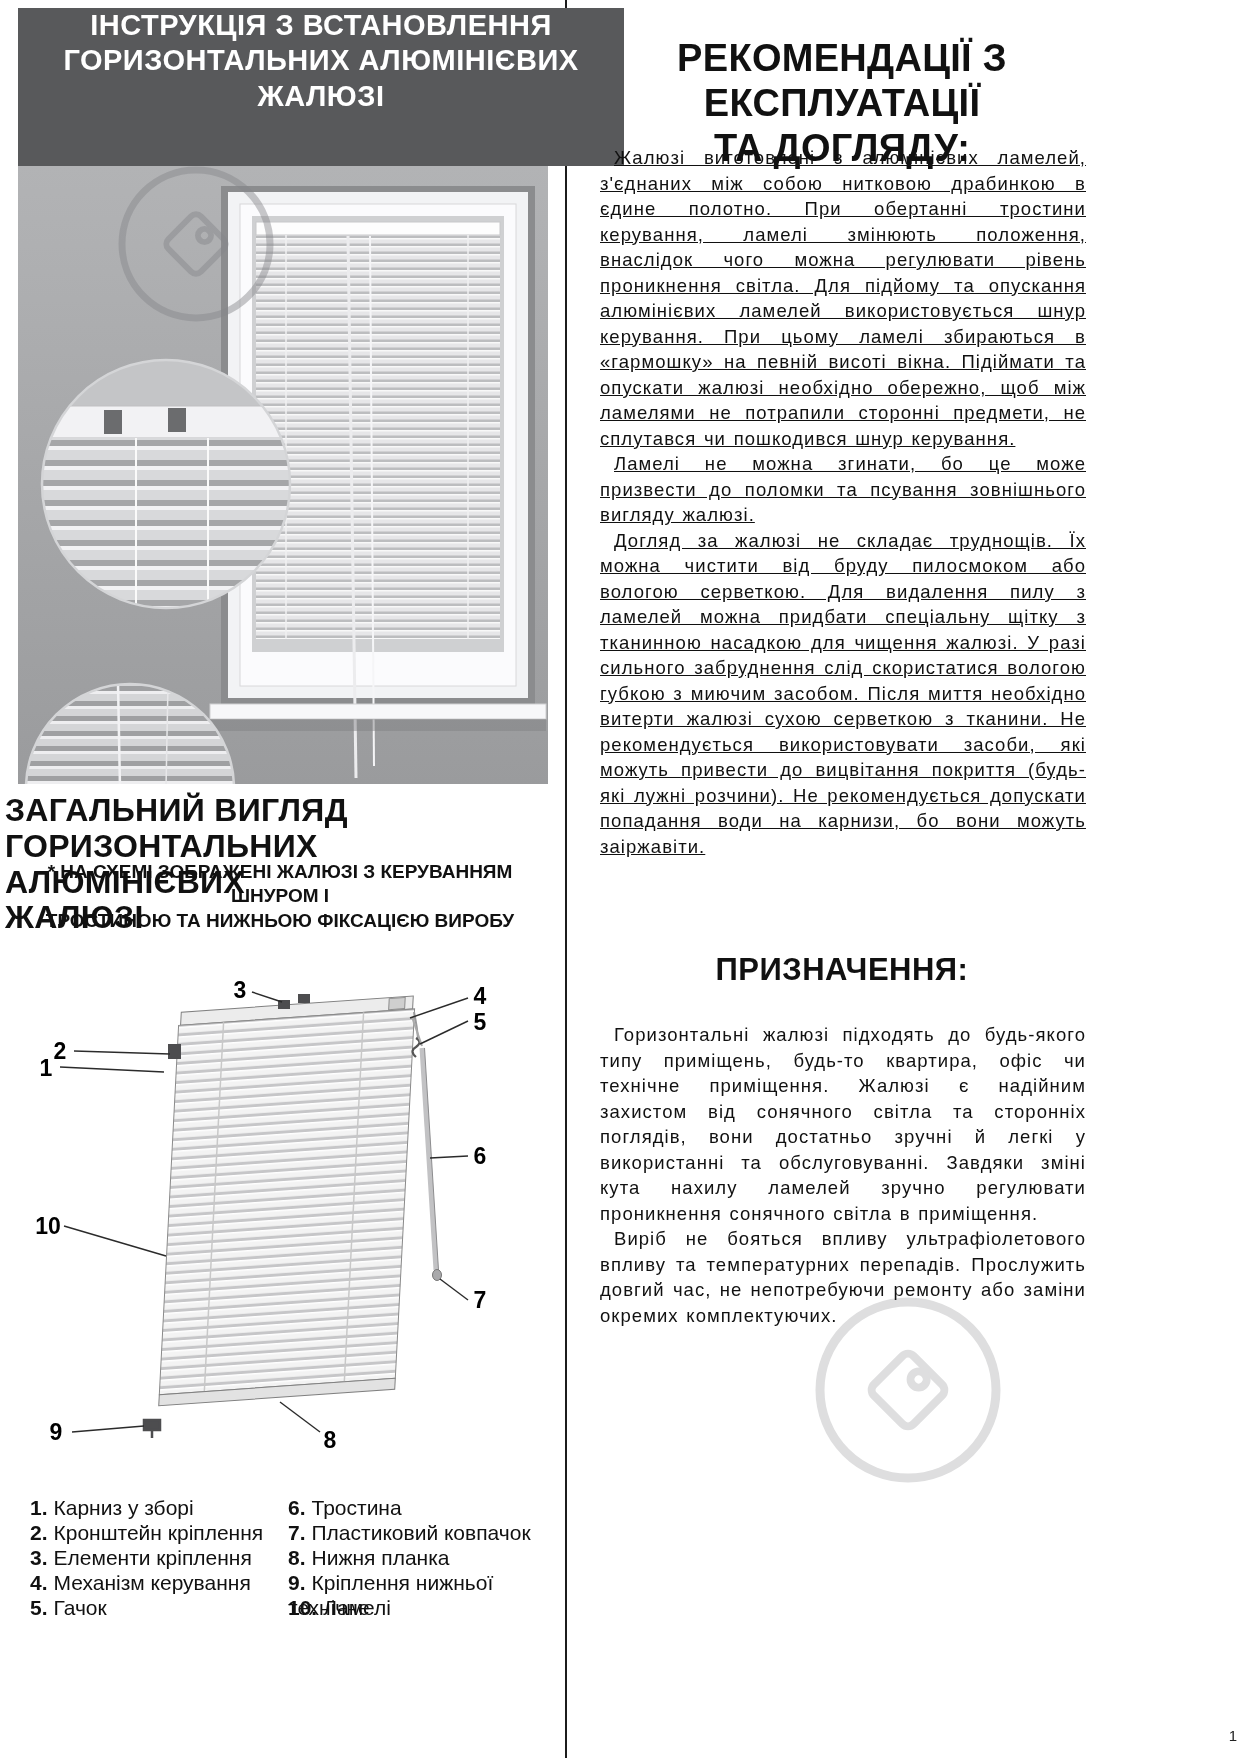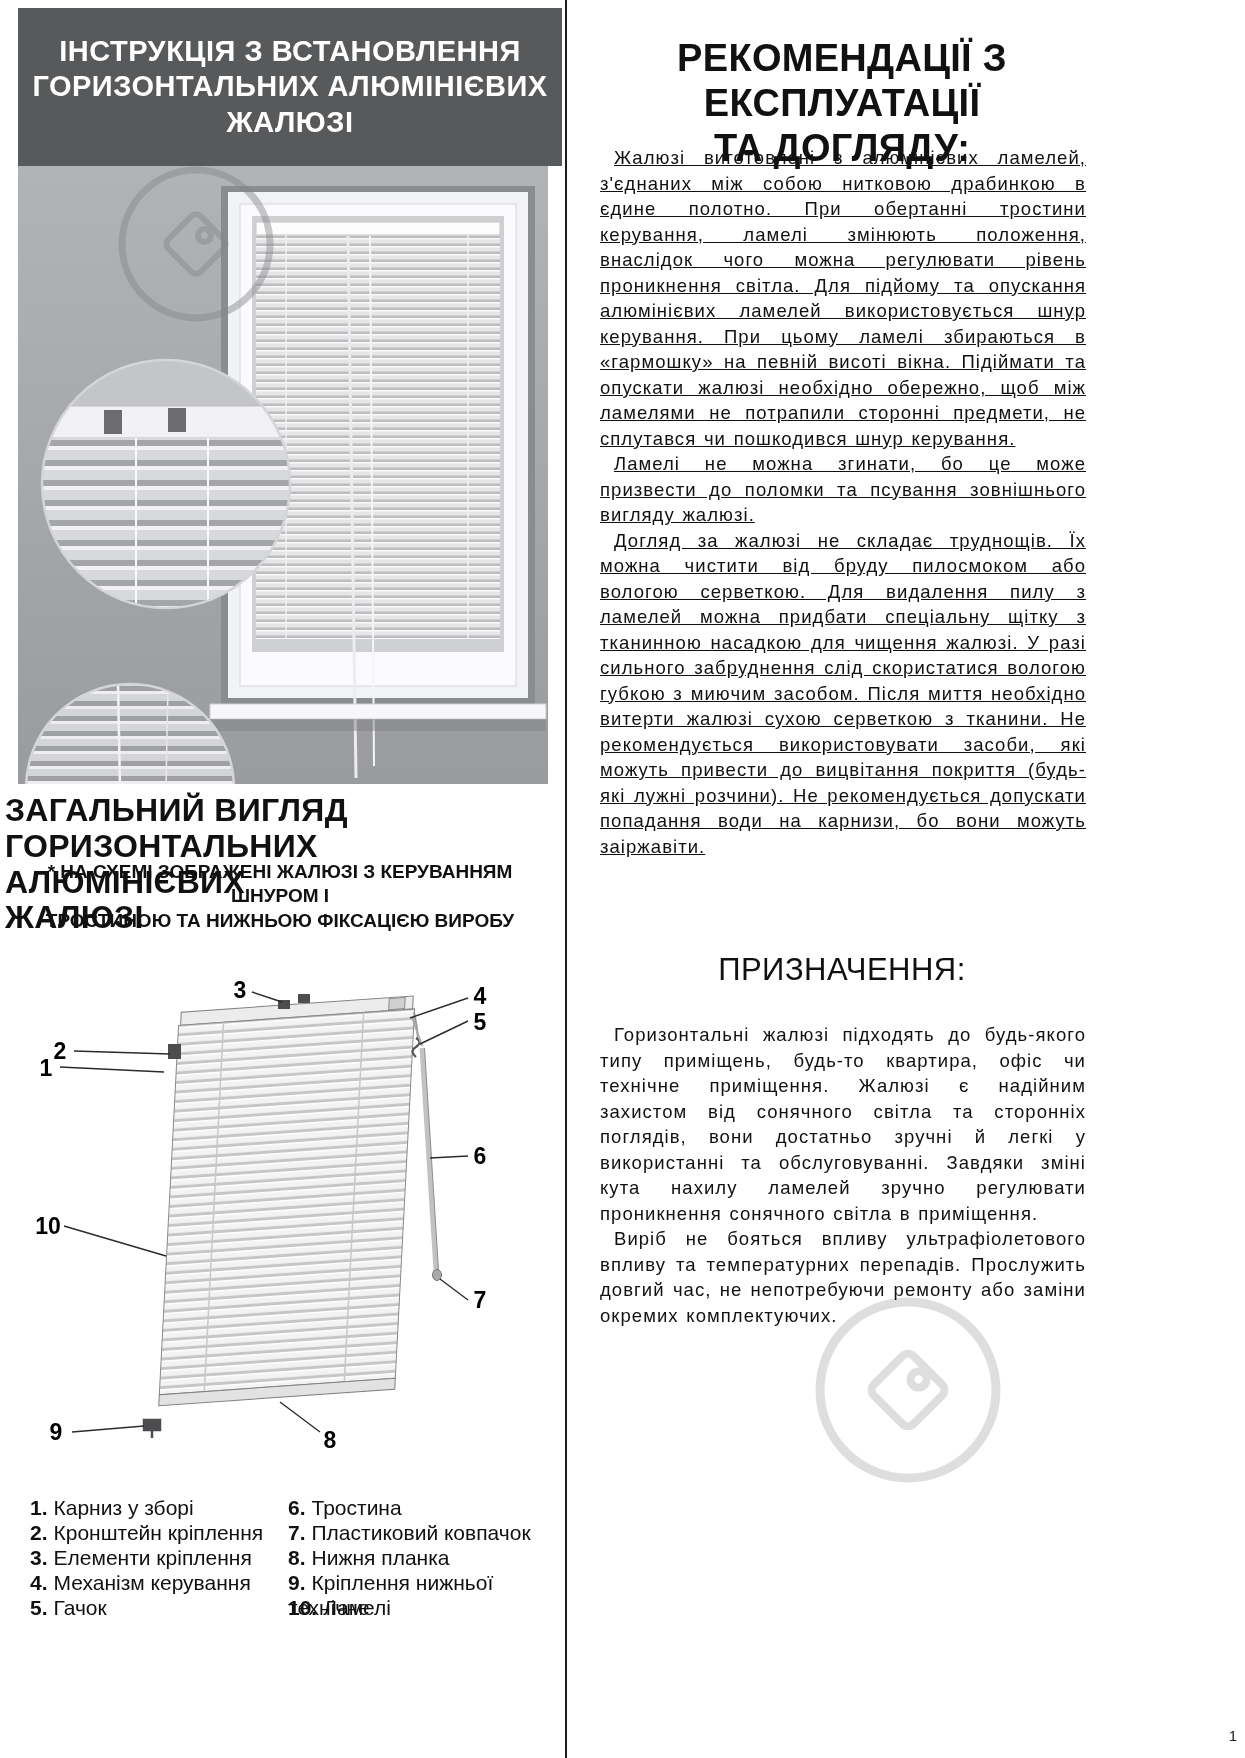--- a/index.html
+++ b/index.html
@@ -10,23 +10,23 @@
     font-family:"Liberation Sans",sans-serif;
     color:#111;
     overflow:hidden;
   }
   .divider{
     position:absolute;left:565px;top:0;width:2px;height:1758px;
     background:#1c1c1c;
   }
   
   .header-box{
-    position:absolute;left:18px;top:8px;width:544px;height:158px;
+    position:absolute;left:18px;top:8px;width:606px;height:158px;
     background:#58595b;
-    display:flex;align-items:center;justify-content:center;
+    display:flex;justify-content:center;
   }
   .header-box h1{
     margin:0;color:#ffffff;font-size:29px;line-height:1.22;
     font-weight:bold;text-align:center;white-space:pre-line;letter-spacing:0.5px;
   }
   .photo-wrap{position:absolute;left:18px;top:166px;width:530px;height:618px;}
   .overview-title{
     position:absolute;left:5px;top:793px;width:550px;margin:0;
     font-size:32px;font-weight:bold;line-height:1.12;text-align:left;
     white-space:pre-line;letter-spacing:0.3px;
@@ -46,21 +46,21 @@
   .legend-item .ln{font-weight:bold;margin-right:6px;}
   
   .right-title{
     position:absolute;left:598px;top:36px;width:488px;margin:0;
     font-size:38px;font-weight:bold;line-height:1.18;text-align:center;
     white-space:pre-line;letter-spacing:0.3px;
   }
   .care-text{position:absolute;left:600px;top:145px;width:486px;z-index:2;text-decoration:underline;}
   .purpose-title{
     position:absolute;left:598px;top:952px;width:488px;margin:0;
-    font-size:31px;font-weight:normal;text-align:center;letter-spacing:0.5px;z-index:2;
+    font-size:31px;font-weight:bold;text-align:center;letter-spacing:0.5px;z-index:2;
   }
   .purpose-text{position:absolute;left:600px;top:1022px;width:486px;z-index:2;}
   .body-par{
     margin:0;text-align:justify;text-indent:14px;
     font-size:18.5px;line-height:25.5px;letter-spacing:1.05px;word-spacing:1.5px;
   }
   .watermark-right{
     position:absolute;left:810px;top:1292px;width:196px;height:196px;z-index:1;
   }
   .page-num{

